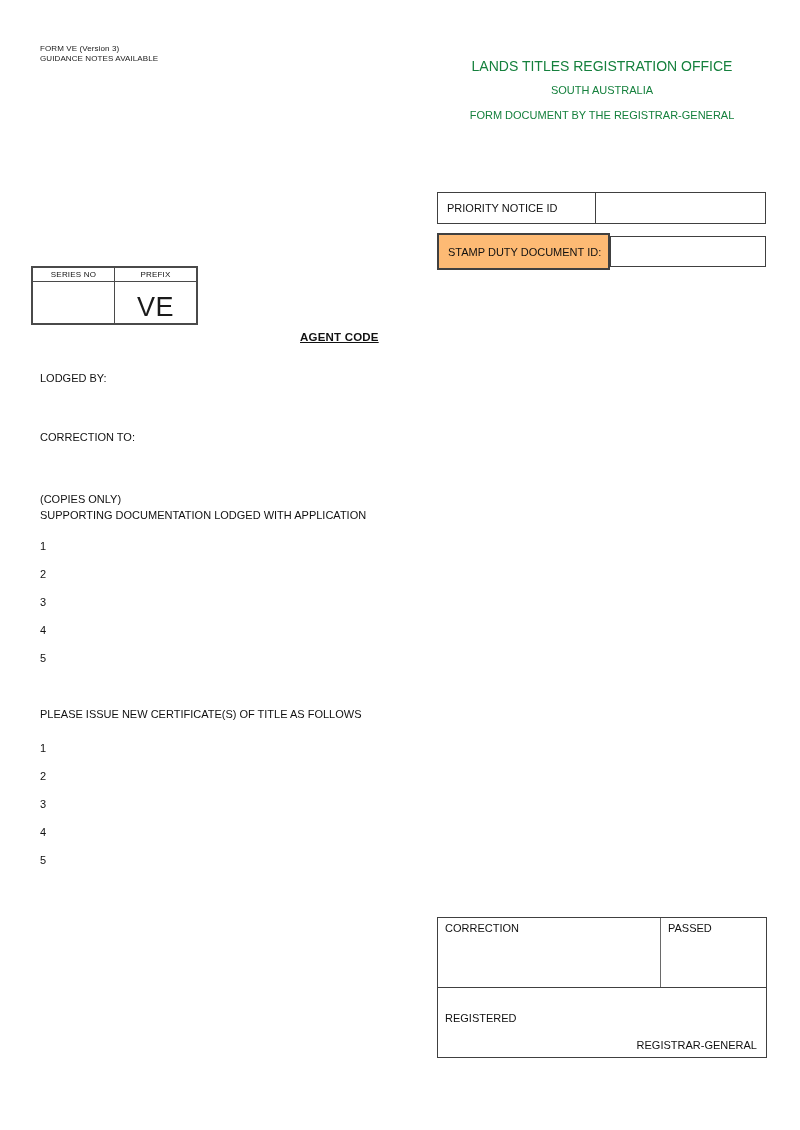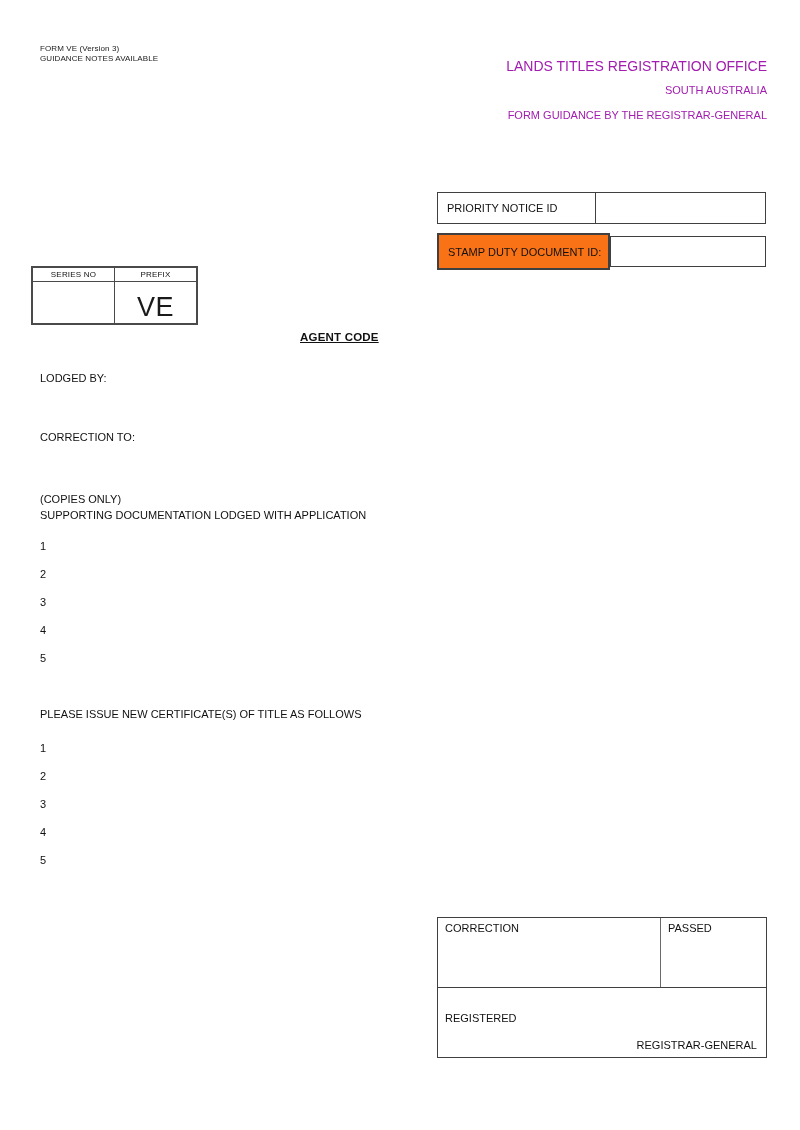--- a/index.html
+++ b/index.html
@@ -25,22 +25,22 @@
     line-height: 10px;
     color: #1a1a1a;
     letter-spacing: 0.1px;
   }
 
   
   .header-block {
     position: absolute;
     left: 437px; top: 58px;
     width: 330px;
-    text-align: right;
-    color: #a21caf;
+    text-align: center;
+    color: #15803d;
   }
   .header-office { font-size: 14px; }
   .header-state  { font-size: 11px; margin-top: 10px; }
   .header-title  { font-size: 15.5px; font-weight: bold; line-height: 19px; margin-top: 11px; }
   .header-approved { font-size: 11px; margin-top: 13px; }
 
   
   .priority-box {
     position: absolute;
     left: 437px; top: 192px;
@@ -59,21 +59,21 @@
 
   
   .stamp-label-box {
     position: absolute;
     left: 437px; top: 233px;
     width: 173px; height: 37px;
     border: 2px solid #404040;
     display: flex; align-items: center;
     padding-left: 9px;
     font-size: 11px;
-    background: #f97316;
+    background: #fdba74;
   }
   .stamp-value-box {
     position: absolute;
     left: 610px; top: 236px;
     width: 156px; height: 31px;
     border: 1px solid #404040;
   }
 
   
   .series-table {
@@ -161,21 +161,21 @@
 <div class="page">
 
   <div class="form-meta">
     <div>FORM VE (Version 3)</div>
     <div>GUIDANCE NOTES AVAILABLE</div>
   </div>
 
   <div class="header-block">
     <div class="header-office">LANDS TITLES REGISTRATION OFFICE</div>
     <div class="header-state">SOUTH AUSTRALIA</div>
-    <div class="header-approved">FORM GUIDANCE BY THE REGISTRAR-GENERAL</div>
+    <div class="header-approved">FORM DOCUMENT BY THE REGISTRAR-GENERAL</div>
   </div>
 
   <div class="priority-box">
     <div class="priority-label">PRIORITY NOTICE ID</div>
     <div class="priority-value"></div>
   </div>
 
   <div class="stamp-label-box">STAMP DUTY DOCUMENT ID:</div>
   <div class="stamp-value-box"></div>
 

